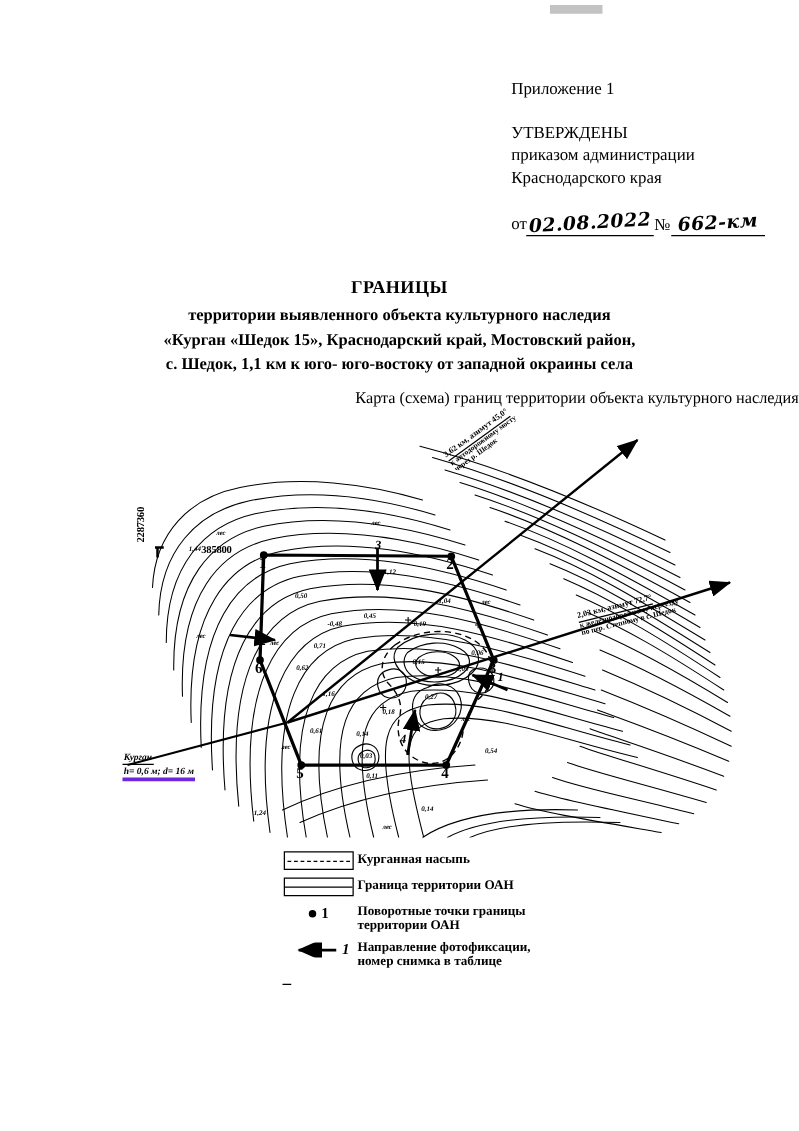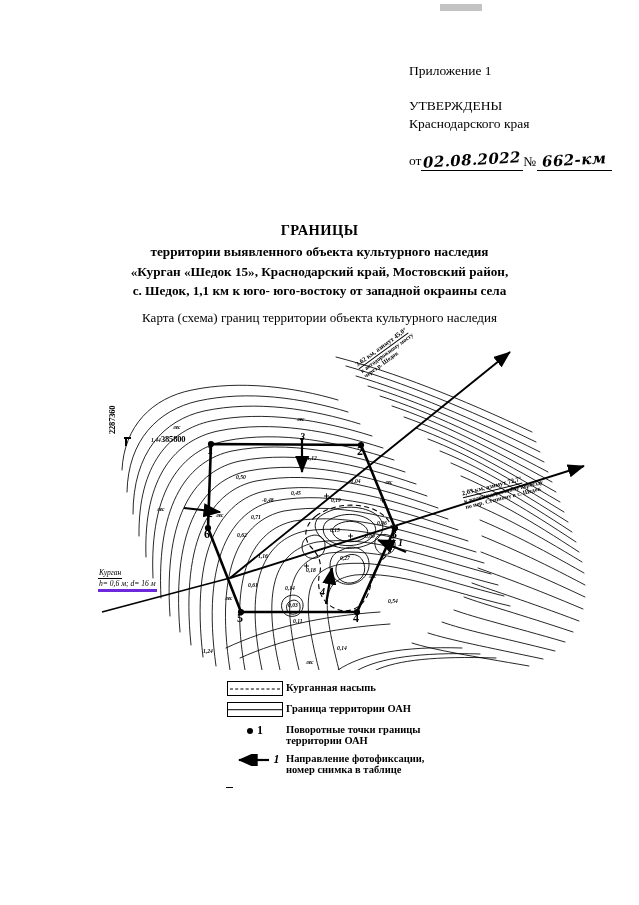--- a/index.html
+++ b/index.html
@@ -41,21 +41,21 @@
     padding:0 1px;
   }
   .dateline{display:inline-block;border-bottom:1.1px solid #000;padding:0 1px;}
   .numline{display:inline-block;border-bottom:1.1px solid #000;padding:0 4px;margin-left:1px;}
 
   
   .title-wrap{position:absolute; left:0; top:222px; width:639px; text-align:center;}
   .t-main{font-weight:bold;font-size:14.5px;letter-spacing:.4px;}
   .t-sub{font-weight:bold;font-size:13.2px;line-height:19.5px;margin-top:3px;}
   .t-sub div{white-space:nowrap;}
-  .t-cap{position:absolute;left:0;top:310px;width:639px;text-align:center;font-size:13px;}
+  .t-cap{position:absolute;left:0;top:310px;width:639px;text-align:right;font-size:13px;}
 
   
   .map{position:absolute;left:80px;top:340px;width:520px;height:330px;}
   .map svg{display:block;}
 
   
   .coord-h{
     position:absolute;left:129px;top:434px;font-size:8.5px;font-weight:bold;
     letter-spacing:-.2px;
     margin-left:32px;
@@ -74,21 +74,21 @@
     font-family:"Liberation Serif",serif;
   }
   .ann .l1{font-size:6.6px;border-bottom:.8px solid #000;padding-bottom:.5px;display:inline-block;}
   .ann .l2,.ann .l3{display:block;font-size:6px;}
 
   .ann-a{left:366px;top:358px;transform:rotate(-36deg);transform-origin:left bottom;}
   .ann-b{left:466px;top:489px;transform:rotate(-14deg);transform-origin:left bottom;}
 
   
   .kurgan-box{
-    position:absolute;left:98px;top:568px;font-size:7.6px;font-weight:normal;
+    position:absolute;left:98px;top:601px;font-size:7.6px;font-weight:bold;
     font-style:italic;line-height:10px;
   }
   .kurgan-box .k1{border-bottom:1px solid #000;display:inline-block;padding:0 1px;}
   .kurgan-box .k2{border-bottom:3px solid #6d28d9;display:inline-block;padding:0 1px;white-space:nowrap;}
 
   
   .vtx{position:absolute;font-size:12px;font-weight:bold;font-family:"Liberation Serif",serif;}
   
   .pho{position:absolute;font-size:10px;font-weight:bold;font-style:italic;}
 
@@ -120,20 +120,21 @@
 <body>
 
 <div class="page">
 
   <div class="topmark"></div>
 
   <div class="hdr">
     <div class="appendix">Приложение 1</div>
     <div class="approved">
       <div class="line">УТВЕРЖДЕНЫ</div>
+      <div class="line">приказом администрации</div>
       <div class="line">Краснодарского края</div>
       <div class="otrow">
         <span class="ot">от</span>
         <span class="dateline">
           <span class="hand">02.08.2022</span>
         </span>
         <span>№</span>
         <span class="numline">
           <span class="hand">662-км</span>
         </span>

